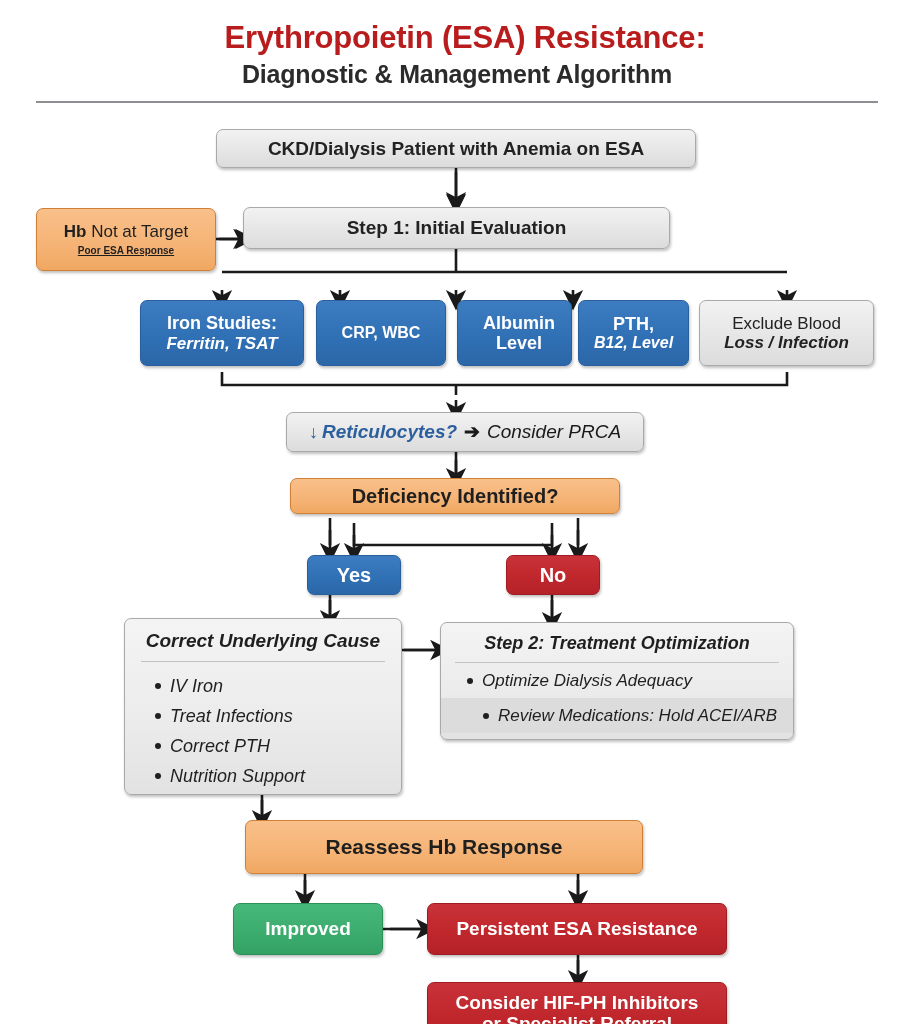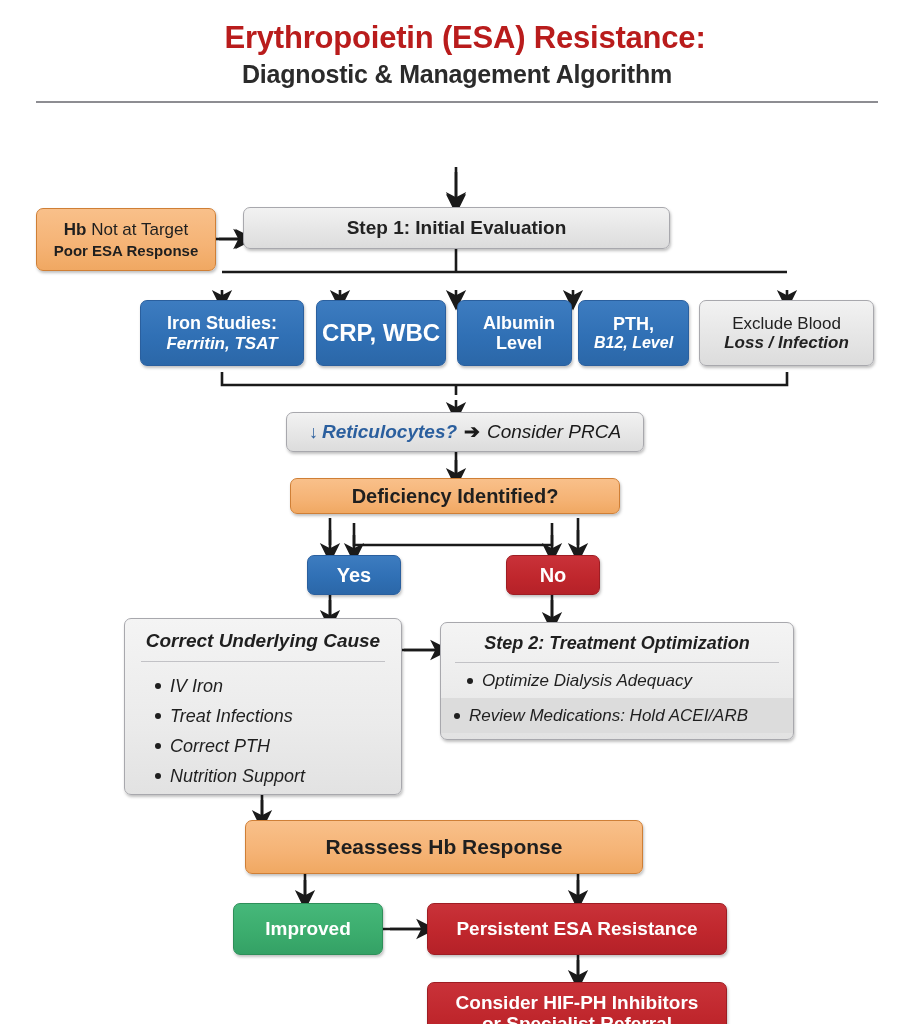--- a/index.html
+++ b/index.html
@@ -182,39 +182,42 @@
       <path d="M262,800 L262,820"></path>
       <path d="M305,880 L305,900"></path>
       <path d="M578,880 L578,900"></path>
       <path d="M578,960 L578,980"></path>
       <path d="M382,929 L426,929"></path>
       <path d="M456,172 L456,204"></path>
       <path d="M214,239 L245,239"></path>
     </g>
   </svg>
 
+  <div class="node grey" style="left:216px;top:129px;width:480px;height:39px;font-size:19px;font-weight:bold;">
+    <span class="ln">CKD/Dialysis Patient with Anemia on ESA</span>
+  </div>
 
   <div class="node orange" style="left:36px;top:208px;width:180px;height:63px;">
     <span class="ln" style="font-size:17px;">
       <span class="b">Hb</span><span class="reg"> Not at Target</span>
     </span>
-    <span class="ln b" style="font-size:15px;margin-top:4px;">Poor ESA Response</span>
+    <span class="ln b" style="font-size:10px;margin-top:4px;text-decoration:underline;">Poor ESA Response</span>
   </div>
 
   <div class="node grey" style="left:243px;top:207px;width:427px;height:42px;font-size:19px;font-weight:bold;">
     <span class="ln">Step 1: Initial Evaluation</span>
   </div>
 
   <div class="node blue" style="left:140px;top:300px;width:164px;height:66px;">
     <span class="ln b" style="font-size:18px;">Iron Studies:</span>
     <span class="ln bi" style="font-size:17px;">Ferritin, TSAT</span>
   </div>
 
   <div class="node blue" style="left:316px;top:300px;width:130px;height:66px;">
-    <span class="ln b" style="font-size:24px;">CRP, WBC</span>
+    <span class="ln b" style="font-size:16px;">CRP, WBC</span>
   </div>
 
   <div class="node blue" style="left:457px;top:300px;width:115px;height:66px;padding-left:9px;">
     <span class="ln b" style="font-size:18px;">Albumin</span>
     <span class="ln b" style="font-size:18px;">Level</span>
   </div>
 
   <div class="node blue" style="left:578px;top:300px;width:111px;height:66px;">
     <span class="ln b" style="font-size:18px;">PTH,</span>
     <span class="ln bi" style="font-size:16px;">B12, Level</span>
@@ -267,21 +270,21 @@
     </div>
   </div>
 
   <div class="panel" style="left:440px;top:622px;width:354px;height:118px;">
     <div class="panel-head" style="font-size:18px;padding:10px 8px 8px 8px;">Step 2: Treatment Optimization</div>
     <div class="panel-rule" style="margin:0 14px;"></div>
     <div class="panel-li" style="font-size:17px;height:35px;padding-left:26px;">
       <span class="dot"></span>
       <span>Optimize Dialysis Adequacy</span>
     </div>
-    <div class="panel-li shaded" style="font-size:17px;height:35px;padding-left:13px;">
+    <div class="panel-li shaded" style="font-size:17px;height:35px;padding-left:42px;">
       <span class="dot"></span>
       <span>Review Medications: Hold ACEI/ARB</span>
     </div>
   </div>
 
   <div class="node orange" style="left:245px;top:820px;width:398px;height:54px;font-size:21px;font-weight:bold;">
     <span class="ln">Reassess Hb Response</span>
   </div>
 
   <div class="node green" style="left:233px;top:903px;width:150px;height:52px;font-size:19px;font-weight:bold;">

